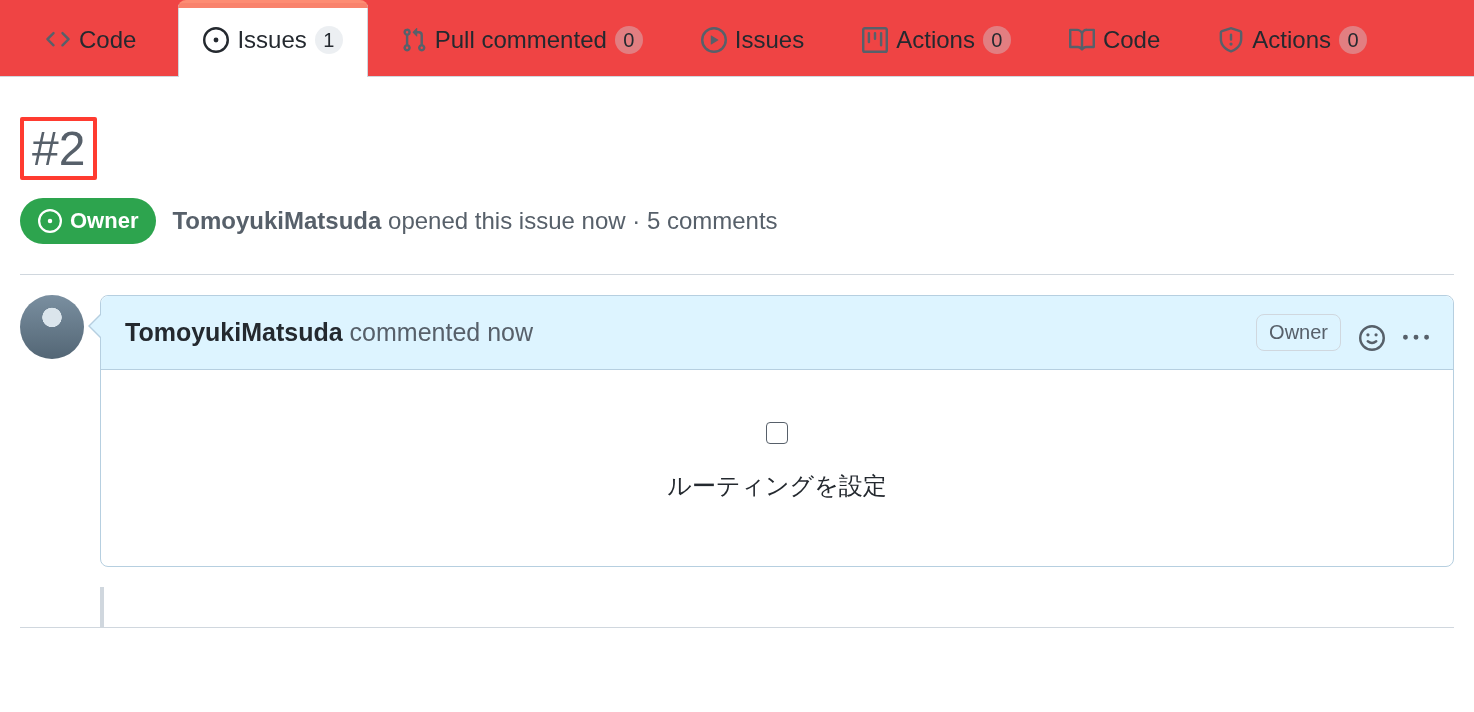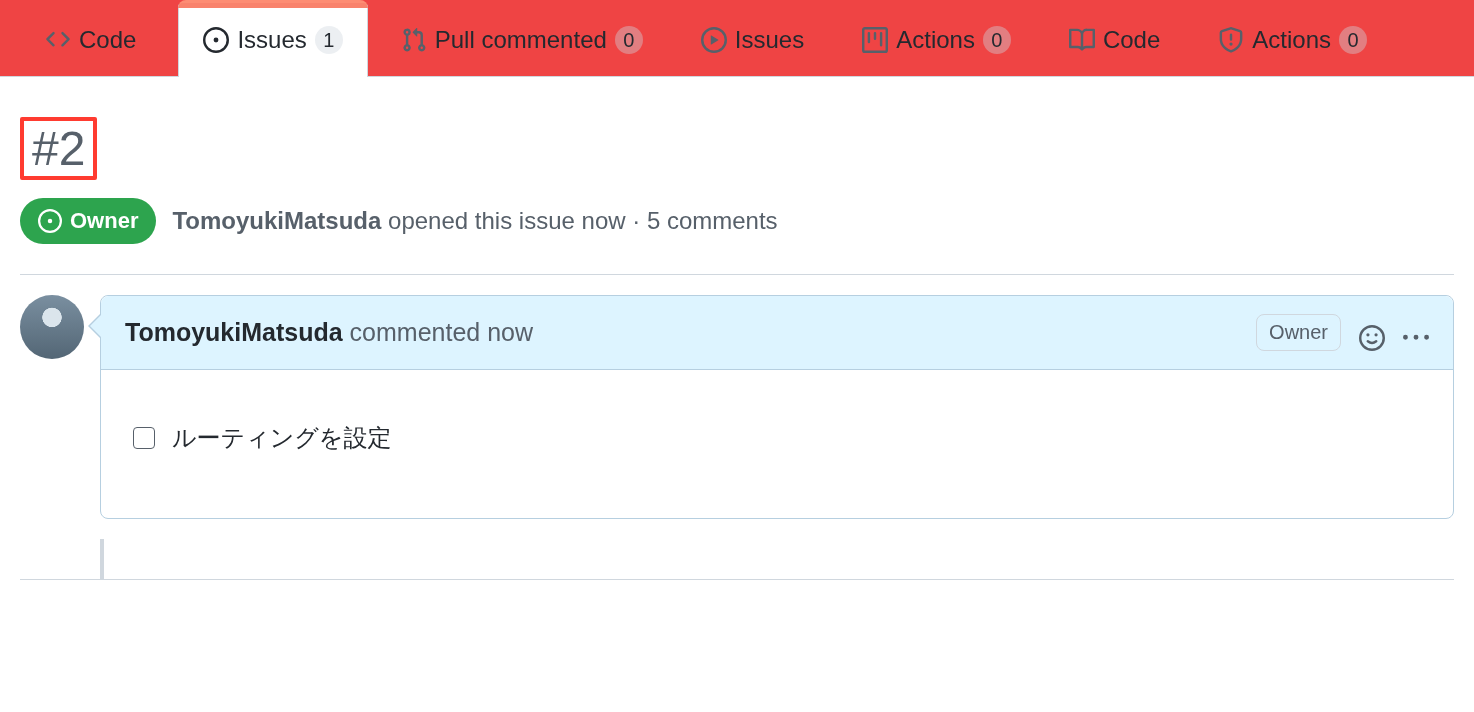--- a/index.html
+++ b/index.html
@@ -172,24 +172,25 @@
       cursor:pointer;
       display:inline-flex;
     }
 
     .comment-body{
       padding:28px 32px 40px 32px;
     }
     .task-item{
       display:flex;
       align-items:center;
-      gap:17px;
+      gap:26px;
       font-size:24px;
       color:#24292f;
       margin:24px 0;
+      flex-direction:column;
     }
     .task-checkbox{
       width:22px;height:22px;
       border:1.5px solid #57606a;
       border-radius:4px;
       background:#ffffff;
       flex:none;
     }
 
     

